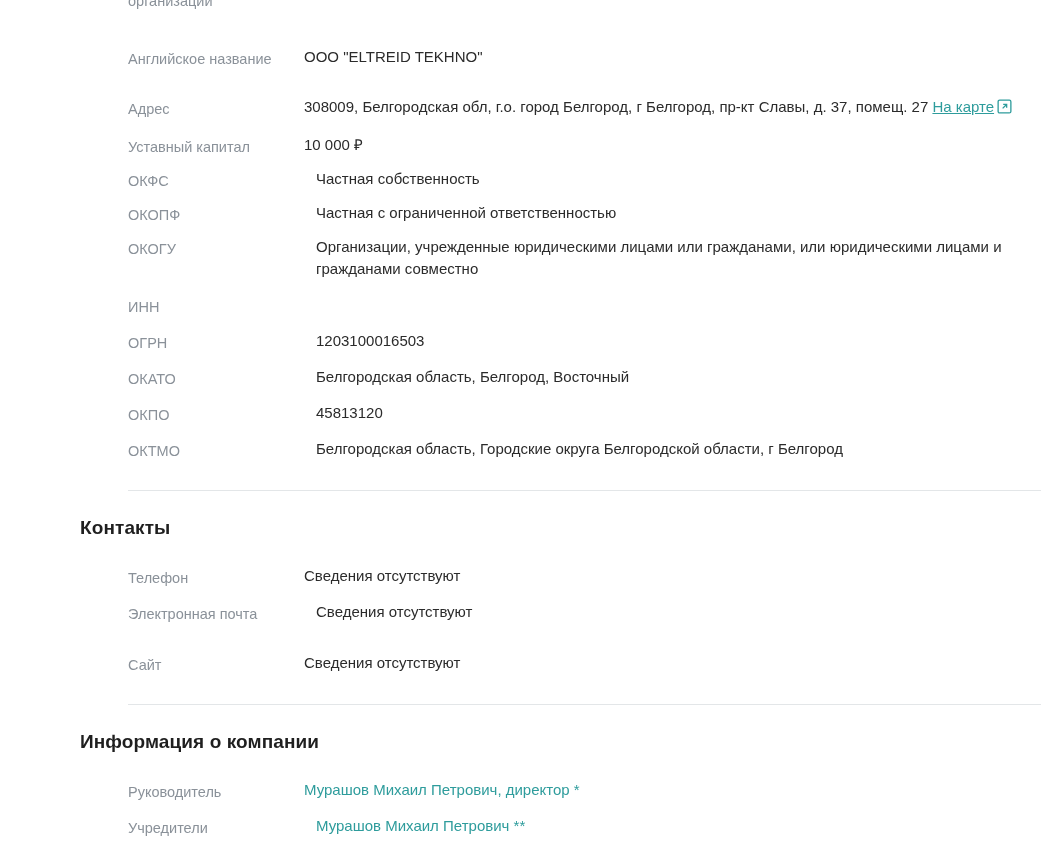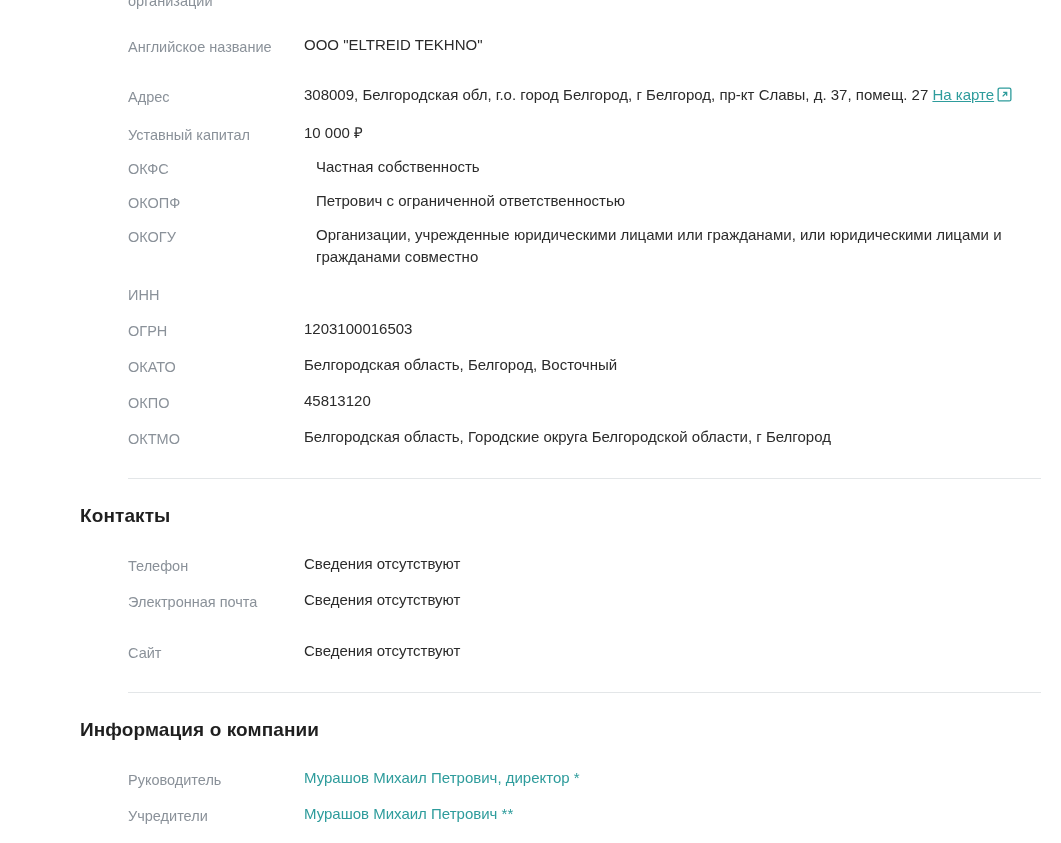--- a/index.html
+++ b/index.html
@@ -42,23 +42,23 @@
   }
   .row .value {
     flex: 1;
     color: #2b2b2b;
     font-size: 15px;
     line-height: 22px;
   }
 
   
   .r-top-clip { margin-top: -12px; }
-  .gap-12 { margin-top: 12px; }
+  .gap-12 { margin-top: 12px; gap: 12px; }
   .gap-14 { margin-top: 14px; }
-  .gap-22 { margin-top: 22px; justify-content: flex-end; }
+  .gap-22 { margin-top: 34px; justify-content: flex-end; }
   .gap-10 { margin-top: 10px; gap: 12px; }
 
   .link {
     color: #2e9c9c;
     text-decoration: none;
     cursor: pointer;
   }
 
   .map-link {
     color: #2e9c9c;
@@ -123,21 +123,21 @@
       <div class="value">10 000 ₽</div>
     </div>
 
     <div class="row gap-10">
       <div class="label">ОКФС</div>
       <div class="value">Частная собственность</div>
     </div>
 
     <div class="row gap-10">
       <div class="label">ОКОПФ</div>
-      <div class="value">Петрович с ограниченной ответственностью</div>
+      <div class="value">Частная с ограниченной ответственностью</div>
     </div>
 
     <div class="row gap-10">
       <div class="label">ОКОГУ</div>
       <div class="value" style="max-width:690px">Организации, учрежденные юридическими лицами или гражданами, или юридическими лицами и гражданами совместно</div>
     </div>
 
     <div class="row gap-14">
       <div class="label">ИНН</div>
     </div>

